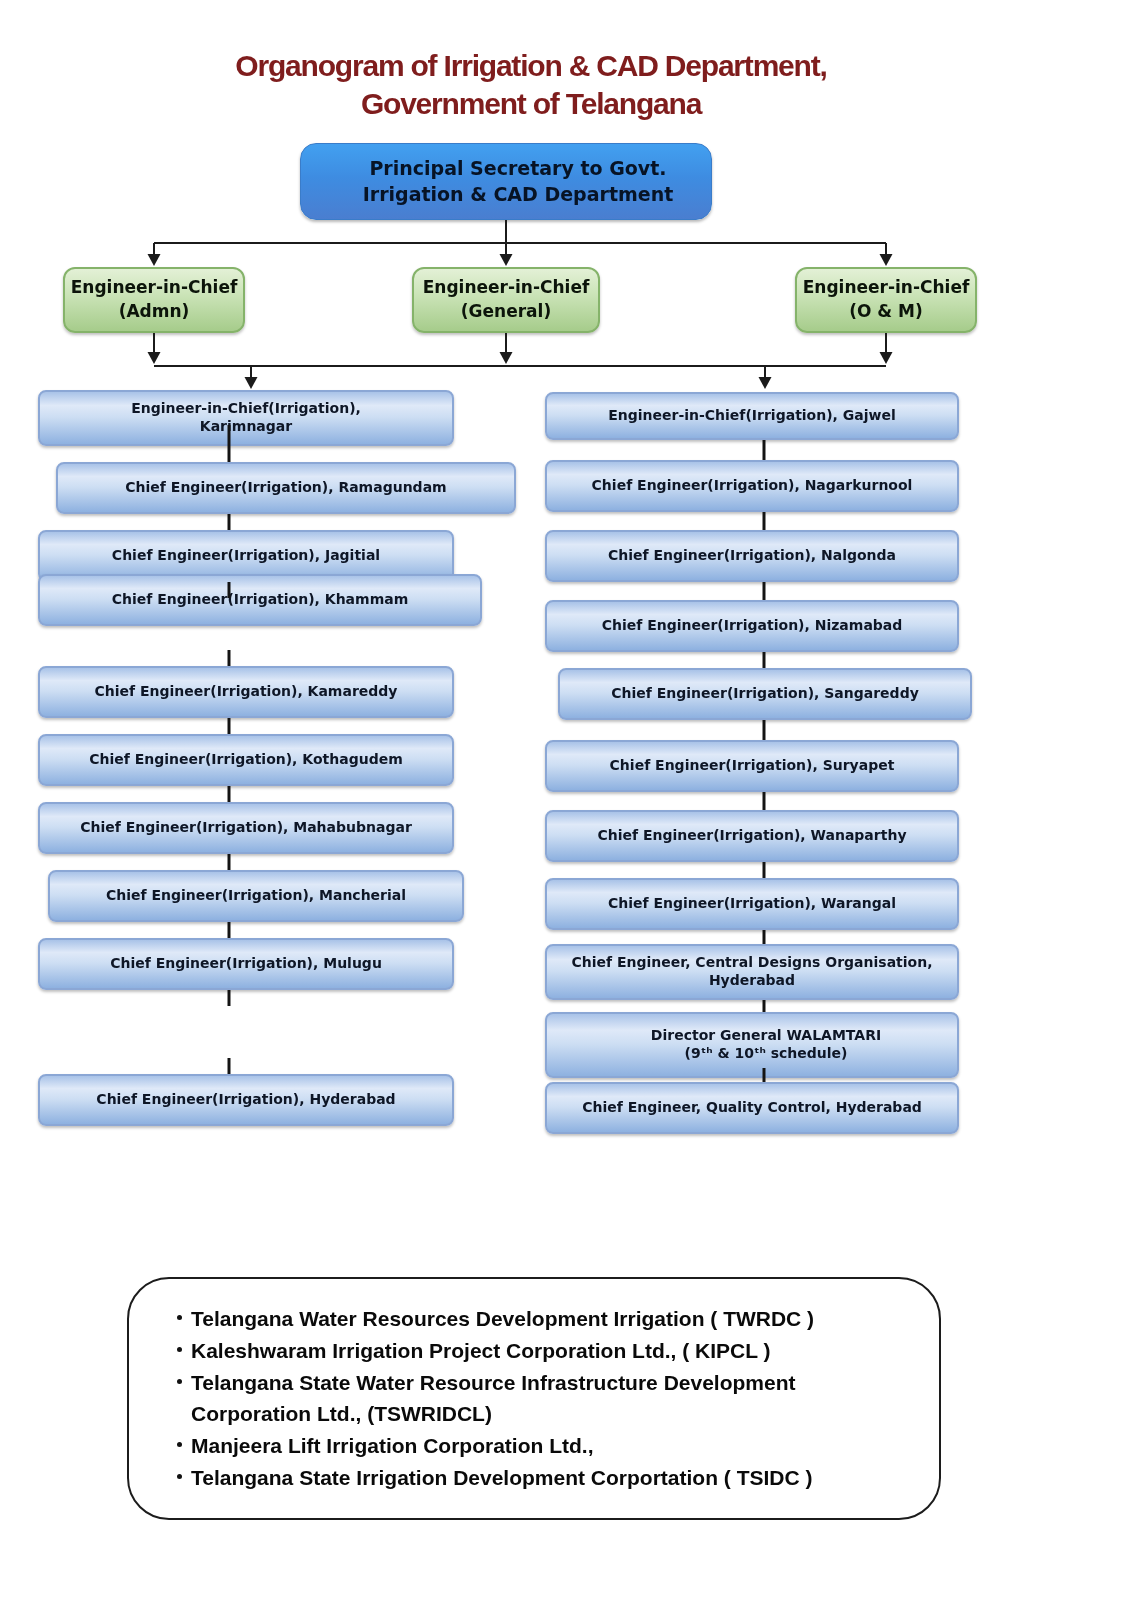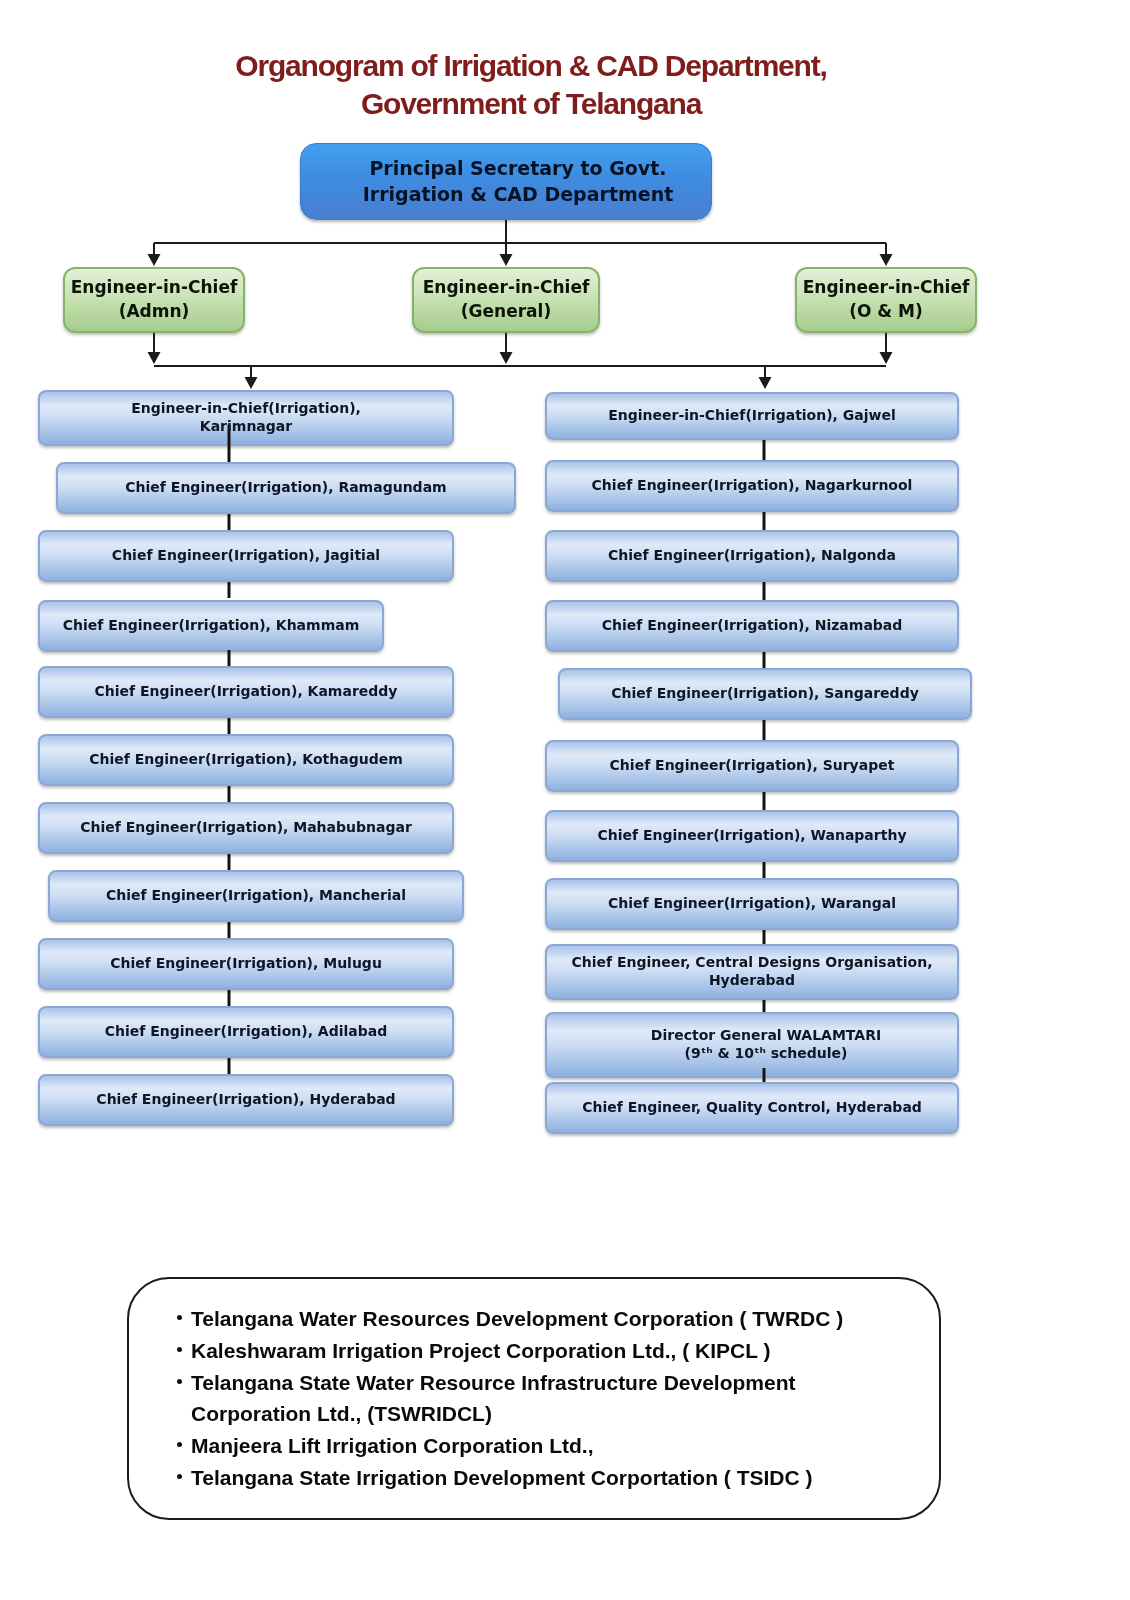--- a/index.html
+++ b/index.html
@@ -58,27 +58,26 @@
 (Admn)</div>
   <div class="abs green lvl" style="left:412px;top:267px;width:188px;height:66px;">Engineer-in-Chief
 (General)</div>
   <div class="abs green lvl" style="left:795px;top:267px;width:182px;height:66px;">Engineer-in-Chief
 (O &amp; M)</div>
 
   <div class="abs node lvl" style="left:38px;top:390px;width:416px;height:56px;">Engineer-in-Chief(Irrigation),
 Karimnagar</div>
   <div class="abs node lvl" style="left:56px;top:462px;width:460px;height:52px;">Chief Engineer(Irrigation), Ramagundam</div>
   <div class="abs node lvl" style="left:38px;top:530px;width:416px;height:52px;">Chief Engineer(Irrigation), Jagitial</div>
-  <div class="abs node lvl" style="left:38px;top:600px;width:346px;height:52px;">Chief Engineer(Irrigation), Khammam</div>
+  <div class="abs node lvl" style="left:38px;top:574px;width:444px;height:52px;">Chief Engineer(Irrigation), Khammam</div>
   <div class="abs node lvl" style="left:38px;top:666px;width:416px;height:52px;">Chief Engineer(Irrigation), Kamareddy</div>
   <div class="abs node lvl" style="left:38px;top:734px;width:416px;height:52px;">Chief Engineer(Irrigation), Kothagudem</div>
   <div class="abs node lvl" style="left:38px;top:802px;width:416px;height:52px;">Chief Engineer(Irrigation), Mahabubnagar</div>
   <div class="abs node lvl" style="left:38px;top:870px;width:416px;height:52px;margin-left:10px;">Chief Engineer(Irrigation), Mancherial</div>
   <div class="abs node lvl" style="left:38px;top:938px;width:416px;height:52px;">Chief Engineer(Irrigation), Mulugu</div>
-  <div class="abs node lvl" style="left:38px;top:1006px;width:416px;height:52px;">Chief Engineer(Irrigation), Adilabad</div>
   <div class="abs node lvl" style="left:38px;top:1074px;width:416px;height:52px;">Chief Engineer(Irrigation), Hyderabad</div>
 
   <div class="abs node lvl" style="left:545px;top:460px;width:414px;height:52px;">Chief Engineer(Irrigation), Nagarkurnool</div>
   <div class="abs node lvl" style="left:545px;top:392px;width:414px;height:48px;">Engineer-in-Chief(Irrigation), Gajwel</div>
   <div class="abs node lvl" style="left:545px;top:530px;width:414px;height:52px;">Chief Engineer(Irrigation), Nalgonda</div>
   <div class="abs node lvl" style="left:545px;top:600px;width:414px;height:52px;">Chief Engineer(Irrigation), Nizamabad</div>
   <div class="abs node lvl" style="left:545px;top:668px;width:414px;height:52px;margin-left:13px;">Chief Engineer(Irrigation), Sangareddy</div>
   <div class="abs node lvl" style="left:545px;top:740px;width:414px;height:52px;">Chief Engineer(Irrigation), Suryapet</div>
   <div class="abs node lvl" style="left:545px;top:810px;width:414px;height:52px;">Chief Engineer(Irrigation), Wanaparthy</div>
   <div class="abs node lvl" style="left:545px;top:878px;width:414px;height:52px;">Chief Engineer(Irrigation), Warangal</div>
@@ -86,21 +85,21 @@
 Hyderabad</div>
   <div class="abs node lvl" style="left:545px;top:1012px;width:414px;height:66px;padding-left:36px;">Director General WALAMTARI
 (9ᵗʰ &amp; 10ᵗʰ schedule)</div>
   <div class="abs node lvl" style="left:545px;top:1082px;width:414px;height:52px;">Chief Engineer, Quality Control, Hyderabad</div>
 
 
   <div class="abs corp-box" style="left:127px;top:1277px;width:814px;height:243px;">
     <div class="corp-list">
       <div class="corp-item">
         <span class="bullet"></span>
-        <span class="corp-text">Telangana Water Resources Development Corporation ( TWRDC )</span>
+        <span class="corp-text">Telangana Water Resources Development Irrigation ( TWRDC )</span>
       </div>
       <div class="corp-item">
         <span class="bullet"></span>
         <span class="corp-text">Kaleshwaram Irrigation Project Corporation Ltd., ( KIPCL )</span>
       </div>
       <div class="corp-item">
         <span class="bullet"></span>
         <span class="corp-text">Telangana State Water Resource Infrastructure Development Corporation Ltd., (TSWRIDCL)</span>
       </div>
       <div class="corp-item">

